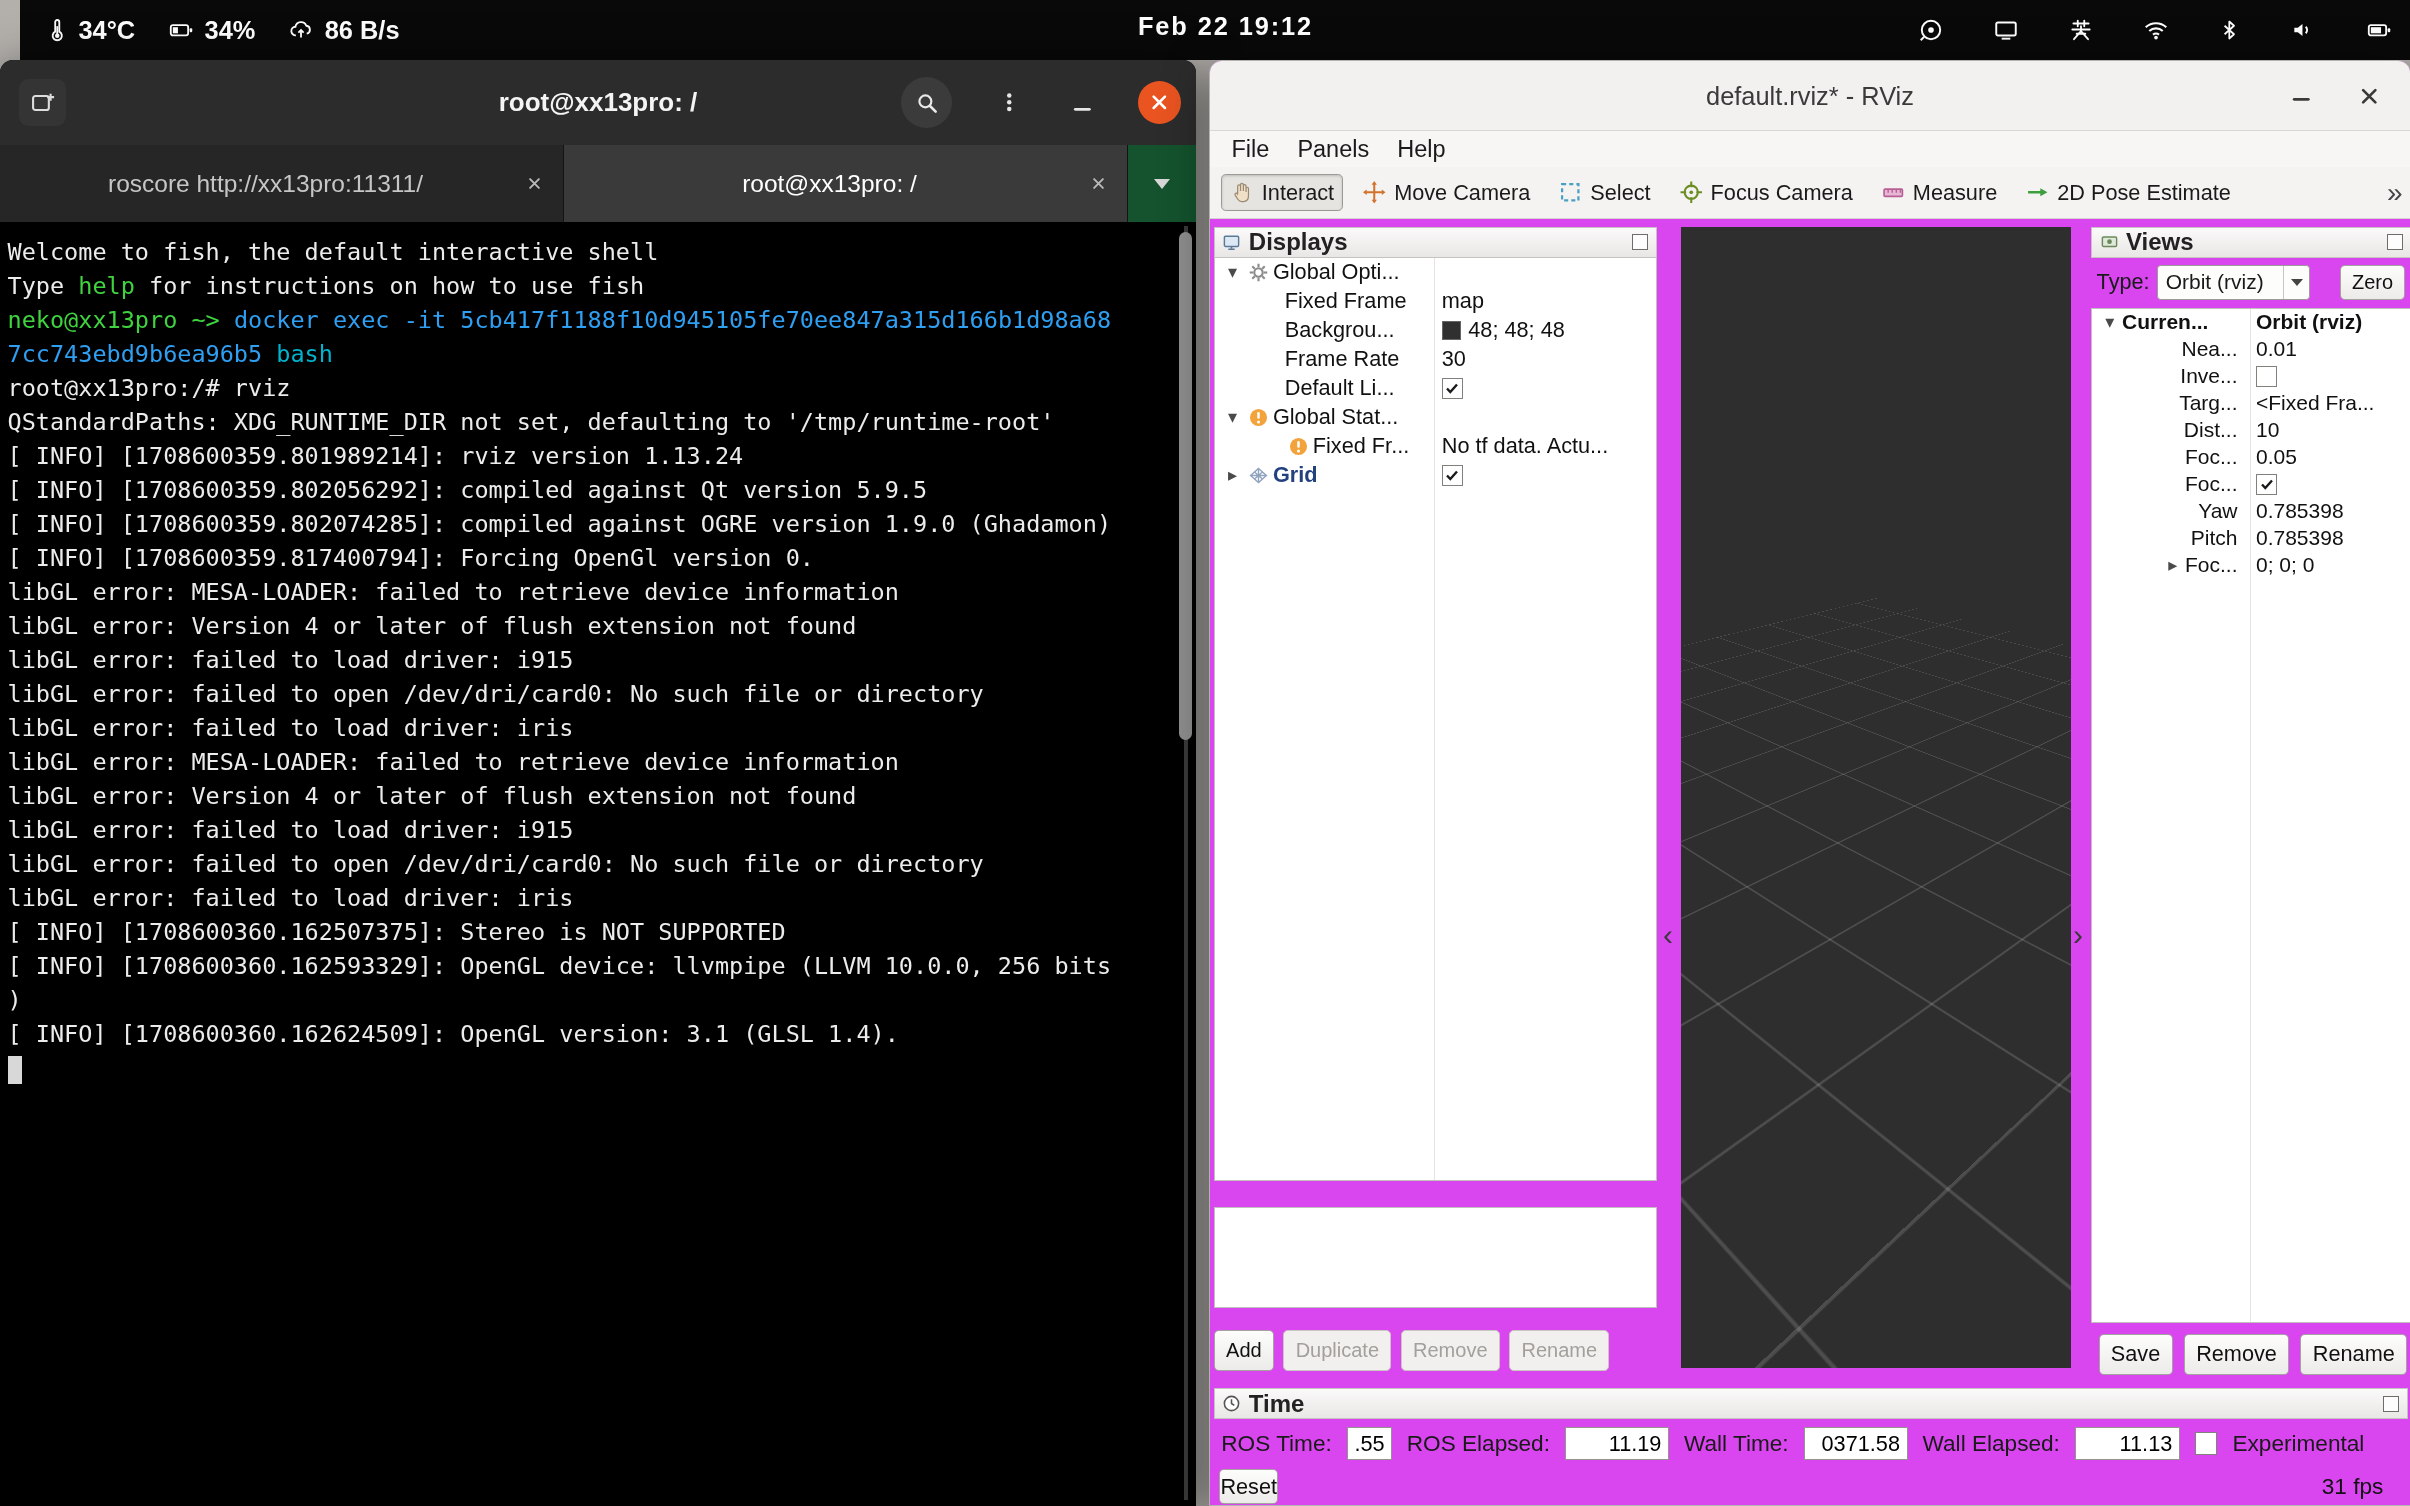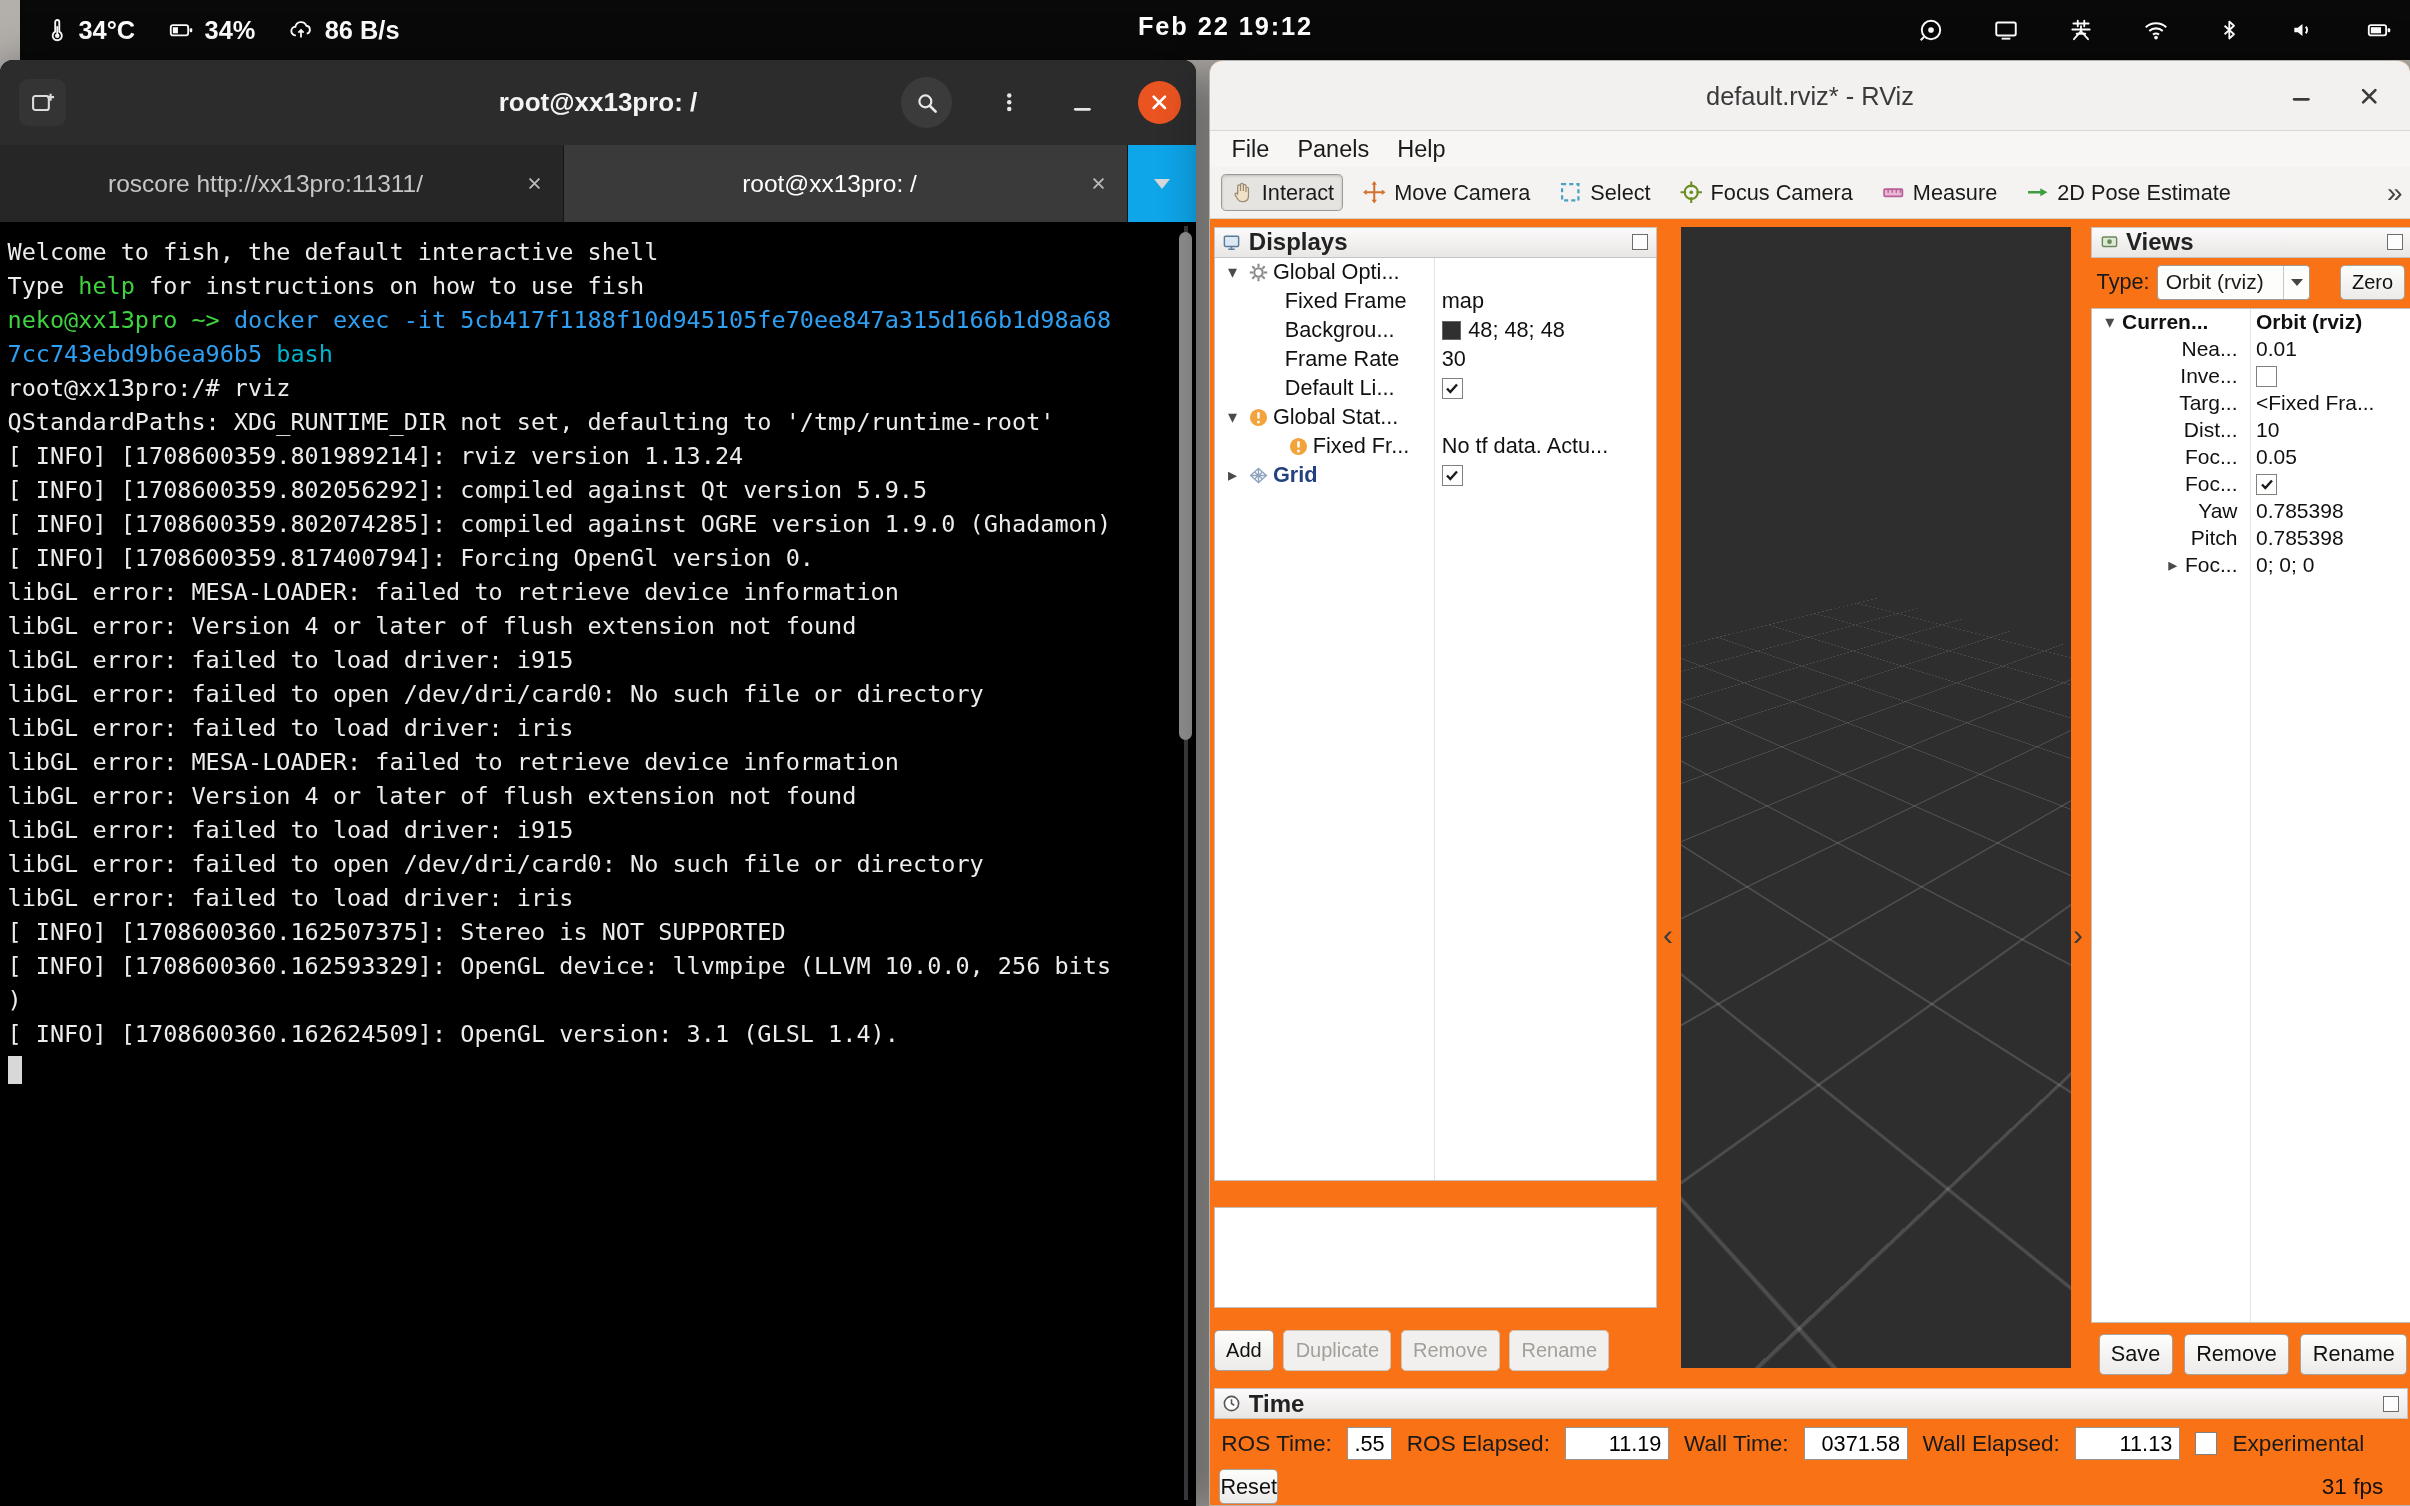--- a/index.html
+++ b/index.html
@@ -17,39 +17,39 @@
   #terminal-window { position:absolute; left:0; top:60px; width:1196px; height:1446px; background:#000; border-radius:13px 13px 0 0; overflow:hidden; box-shadow:0 9.4px 47px rgba(0,0,0,.55); }
   .t-header { position:relative; height:85px; background:#2c2c2c; }
   .t-newtab { position:absolute; left:19px; top:19px; width:47px; height:47px; border-radius:9.4px; display:flex; align-items:center; justify-content:center; background:#343434; }
   .t-title { position:absolute; left:0; right:0; top:0; height:85px; display:flex; align-items:center; justify-content:center; color:#f4f4f4; font-size:26px; font-weight:700; }
   .t-actions { position:absolute; right:15px; top:0; height:85px; display:flex; align-items:center; gap:38px; }
   .t-search { width:51px; height:51px; border-radius:25.4px; background:#3b3b3b; display:flex; align-items:center; justify-content:center; }
   .t-kebab { width:38px; height:51px; display:flex; align-items:center; justify-content:center; }
   .t-min { width:34px; height:51px; display:flex; align-items:flex-end; justify-content:center; padding-bottom:15px; }
   .t-close { width:43px; height:43px; border-radius:21.7px; background:#E95420; display:flex; align-items:center; justify-content:center; }
 
-  .t-tabs { height:78px; background:#0ea5e9; display:flex; border-bottom:0.9px solid #000; }
+  .t-tabs { height:78px; background:#14532d; display:flex; border-bottom:0.9px solid #000; }
   .tab { width:564px; display:flex; align-items:center; padding:0 13px; color:#c6c6c6; font-size:24.5px; background:#262626; border-right:0.9px solid #141414; }
   .tab.active { background:#3a3a3a; color:#fff; }
   .tab .lbl { flex:1; text-align:center; white-space:nowrap; overflow:hidden; text-overflow:ellipsis; }
   .tab .x { width:32px; display:flex; justify-content:center; }
   .tabs-dd { flex:1; display:flex; align-items:center; justify-content:center; }
   .caret-down { width:0; height:0; border-left:8.5px solid transparent; border-right:8.5px solid transparent; border-top:10.4px solid #d8d8d8; }
 
   .t-body { position:absolute; left:0; top:164px; right:0; bottom:0; padding:11.3px 7.5px;
             font-family:"DejaVu Sans Mono",monospace; font-size:23.5px; line-height:34px; color:#ececec; }
   .term-line { height:34px; white-space:pre; }
   .green { color:#3fd43f; } .blue { color:#2f9ff2; } .cyan { color:#00b2cc; }
   .cursor { display:inline-block; width:14px; height:28px; background:#d8d8d8; vertical-align:middle; }
   .t-scroll { position:absolute; right:1.9px; top:166px; bottom:5.6px; width:17px; }
   .t-track { position:absolute; left:6.6px; top:0; bottom:0; width:3.8px; background:#3a3a3a; }
   .t-thumb { position:absolute; left:1.9px; top:5.6px; width:13px; height:508px; background:#8f8f8f; border-radius:6.6px; }
 
   
-  #rviz-window { position:absolute; left:1209px; top:60px; width:1202px; height:1446px; background:#f97316; border:0.9px solid #b5b3af; border-radius:13px 13px 0 0; overflow:hidden; box-shadow:0 9.4px 47px rgba(0,0,0,.45); color:#1a1a1a; }
+  #rviz-window { position:absolute; left:1209px; top:60px; width:1202px; height:1446px; background:#d946ef; border:0.9px solid #b5b3af; border-radius:13px 13px 0 0; overflow:hidden; box-shadow:0 9.4px 47px rgba(0,0,0,.45); color:#1a1a1a; }
   .r-title { position:relative; height:70px; background:#f2f1f0; border-bottom:0.9px solid #d9d7d4; }
   .r-title .ttl { position:absolute; left:0; right:0; height:70px; display:flex; align-items:center; justify-content:center; font-size:25.4px; color:#3a3a3a; }
   .r-min { position:absolute; right:81px; top:0; width:56px; height:70px; display:flex; align-items:center; justify-content:center; }
   .r-close { position:absolute; right:13px; top:0; width:56px; height:70px; display:flex; align-items:center; justify-content:center; }
 
   .r-menubar { height:36px; background:#f7f6f5; display:flex; align-items:center; padding-left:7.5px; font-size:23.5px; }
   .menu-item { padding:0 14px; }
   .r-toolbar { position:relative; height:52px; background:#f4f3f2; border-bottom:0.9px solid #d5d3d0; display:flex; align-items:center; gap:11px; padding-left:11.3px; }
   .tb-btn { display:flex; align-items:center; gap:7.5px; font-size:21.7px; padding:4.7px 7.5px; border:0.9px solid transparent; border-radius:4.7px; white-space:nowrap; }
   .tb-btn.active { background:#e6e4e1; border-color:#9c9a97; box-shadow:inset 0 0.9px 2.8px rgba(0,0,0,.18); }

